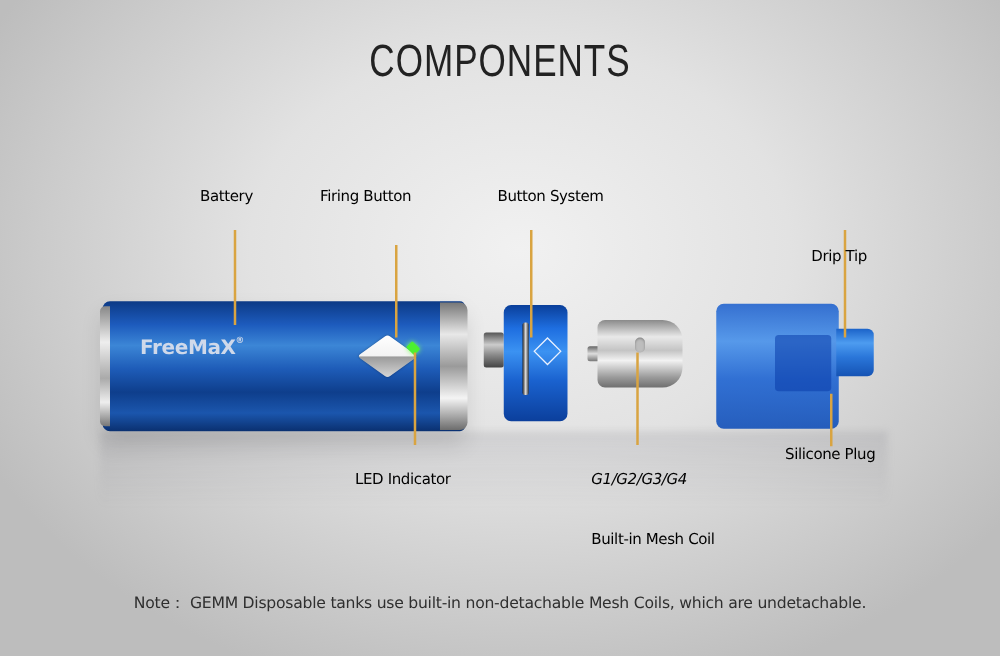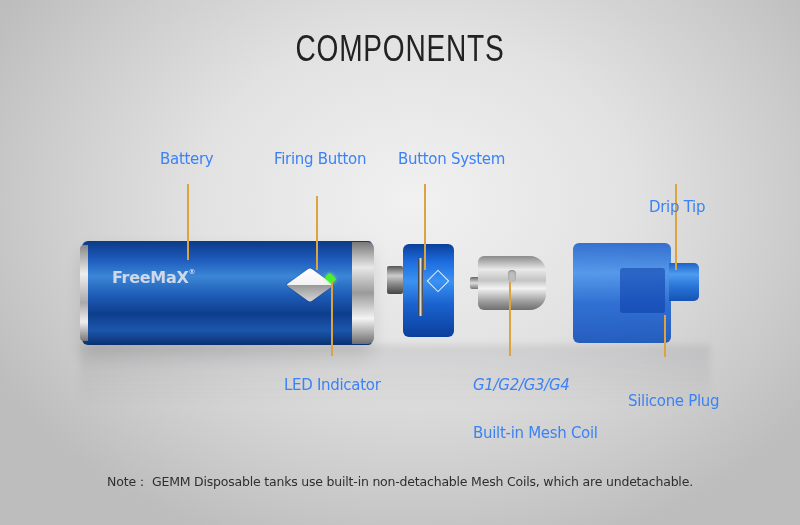--- a/index.html
+++ b/index.html
@@ -9,22 +9,22 @@
       font-family: "DejaVu Sans", sans-serif;
       background: radial-gradient(ellipse 60% 70% at 52% 38%, #f1f1f1 0%, #e2e2e2 45%, #cbcbcb 80%, #bdbdbd 100%);
       color: #2a2a2a;
     }
     .title {
       position: absolute; left: 0; width: 800px; top: 28px; text-align: center;
       font-family: "Liberation Sans", sans-serif; font-size: 36px; font-weight: normal;
       letter-spacing: 1px; color: #222; transform: scaleX(0.78); transform-origin: center;
     }
     .label {
-      position: absolute; font-family: "DejaVu Sans", sans-serif; font-size: 15px;
-      color: #3b82f6; white-space: nowrap; letter-spacing: -0.3px;
+      position: absolute; font-family: "DejaVu Sans", sans-serif; font-size: 12px;
+      color: #000000; white-space: nowrap; letter-spacing: -0.3px;
     }
     .line { position: absolute; width: 1.5px; background: #d9a441; }
     .note {
       position: absolute; left: 0; width: 800px; top: 474px; text-align: center;
       font-size: 12.5px; color: #2f2f2f; letter-spacing: -0.2px;
     }
     
     .battery {
       position: absolute; left: 82px; top: 241px; width: 290px; height: 104px;
       border-radius: 6px 4px 4px 6px;
@@ -136,21 +136,21 @@
 
 <div class="line" style="left:187px; top:184px; height:76px;"></div>
 <div class="line" style="left:316px; top:196px; height:74px;"></div>
 <div class="line" style="left:424px; top:184px; height:86px;"></div>
 <div class="line" style="left:675px; top:184px; height:86px;"></div>
 <div class="line" style="left:331px; top:282px; height:74px;"></div>
 <div class="line" style="left:509px; top:282px; height:74px;"></div>
 <div class="line" style="left:664px; top:315px; height:42px;"></div>
 
 <div class="label" style="left:160px; top:150px;">Battery</div>
-<div class="label" style="left:274px; top:150px;">Firing Button</div>
+<div class="label" style="left:256px; top:150px;">Firing Button</div>
 <div class="label" style="left:398px; top:150px;">Button System</div>
 <div class="label" style="left:649px; top:150px;margin-top:48px;">Drip Tip</div>
 <div class="label" style="left:284px; top:376px;">LED Indicator</div>
 <div class="label" style="left:473px; top:376px;font-style:italic;">G1/G2/G3/G4</div>
 <div class="label" style="left:473px; top:394px;margin-top:30px;">Built-in Mesh Coil</div>
-<div class="label" style="left:628px; top:392px;">Silicone Plug</div>
+<div class="label" style="left:628px; top:356px;">Silicone Plug</div>
 
 <div class="note">Note： GEMM Disposable tanks use built-in non-detachable Mesh Coils, which are undetachable.</div>
 
 </body></html>

